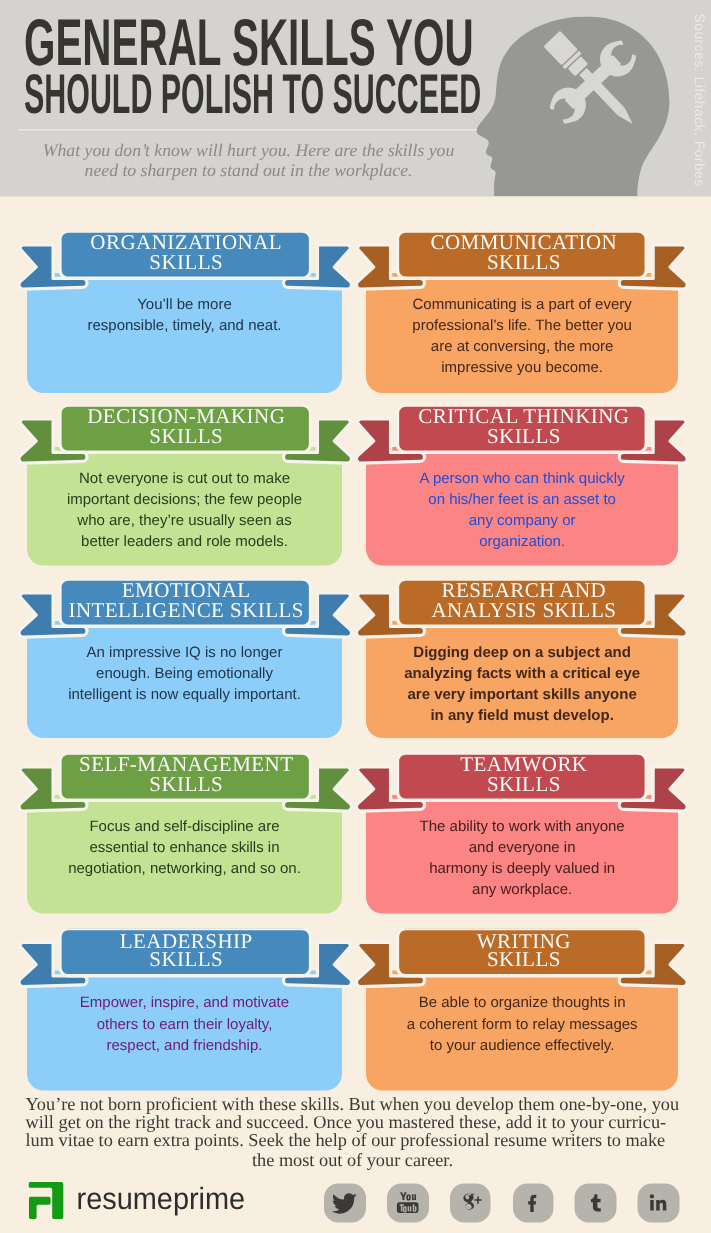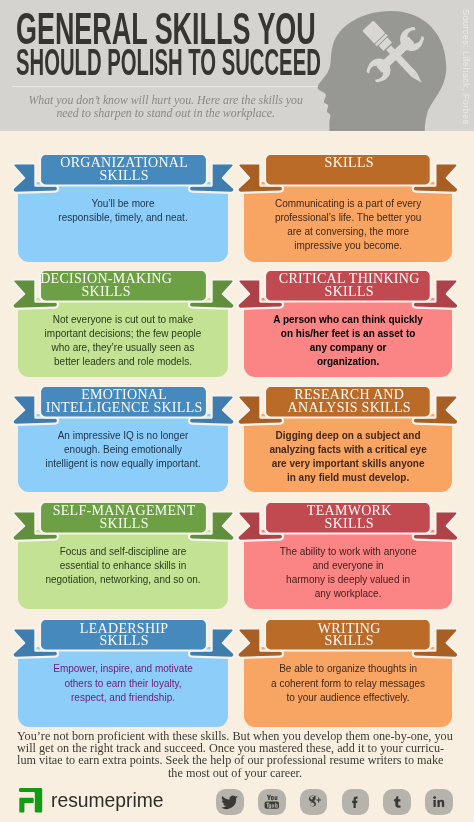--- a/index.html
+++ b/index.html
@@ -131,39 +131,40 @@
       <div class="ribbon" style="left: 236.2px; top: 153.7px; width: 223.8px; height: 40px;">
         <svg width="223.8" height="40" viewBox="0 0 223.8 40">
           <g stroke="#f6f3ec" stroke-width="2.2" stroke-linejoin="round">
             <path fill="#a85f23" d="M4.1 9.3 L24.4 9.3 L24.4 31.599999999999998 L44 31.599999999999998 a3 3 0 0 1 0 6 L4.6 38.8 a3 3 0 0 1 -2.3 -4.9 L13.1 24.049999999999997 L2.3 11.9 a2.6 2.6 0 0 1 1.8 -2.6 z"></path>
             <path fill="#a85f23" d="M219.70000000000002 9.3 L199.4 9.3 L199.4 31.599999999999998 L179.8 31.599999999999998 a3 3 0 0 0 0 6 L219.20000000000002 38.8 a3 3 0 0 0 2.3 -4.9 L210.70000000000002 24.049999999999997 L221.50000000000003 11.9 a2.6 2.6 0 0 0 -1.8 -2.6 z"></path>
             <rect x="29" y="0" width="165.8" height="31.5" rx="5.5" ry="5.5" fill="#bb6b28"></rect>
           </g>
         </svg>
       </div>
       <div class="ribbon-title" style="left: 256.7px; top: 156.9px; width: 184.8px;">
+        <span style="display: block;">COMMUNICATION</span>
         <span style="display: block;">SKILLS</span>
       </div>
       <div class="card-text" style="left: 247.7px; top: 196.7px; width: 200.8px; color: rgb(66, 40, 26);">
         <span style="display: block;">Communicating is a part of every</span>
         <span style="display: block;">professional’s life. The better you</span>
         <span style="display: block;">are at conversing, the more</span>
         <span style="display: block;">impressive you become.</span>
       </div>
       <div class="card-body" style="left: 18px; top: 297.9px; width: 210px; height: 79.4px; background: rgb(195, 226, 148);"></div>
       <div class="ribbon" style="left: 10.5px; top: 269.9px; width: 225px; height: 40px;">
         <svg width="225" height="40" viewBox="0 0 225 40">
           <g stroke="#f6f3ec" stroke-width="2.2" stroke-linejoin="round">
             <path fill="#628f3e" d="M4.1 9.3 L24.4 9.3 L24.4 31.599999999999998 L44 31.599999999999998 a3 3 0 0 1 0 6 L4.6 38.8 a3 3 0 0 1 -2.3 -4.9 L13.1 24.049999999999997 L2.3 11.9 a2.6 2.6 0 0 1 1.8 -2.6 z"></path>
             <path fill="#628f3e" d="M220.9 9.3 L200.6 9.3 L200.6 31.599999999999998 L181 31.599999999999998 a3 3 0 0 0 0 6 L220.4 38.8 a3 3 0 0 0 2.3 -4.9 L211.9 24.049999999999997 L222.70000000000002 11.9 a2.6 2.6 0 0 0 -1.8 -2.6 z"></path>
             <rect x="29" y="0" width="167" height="31.5" rx="5.5" ry="5.5" fill="#6d9f45"></rect>
           </g>
         </svg>
       </div>
-      <div class="ribbon-title" style="left: 13px; top: 273.1px; width: 186px;">
+      <div class="ribbon-title" style="left: 31px; top: 273.1px; width: 186px;">
         <span style="display: block;">DECISION-MAKING</span>
         <span style="display: block;">SKILLS</span>
       </div>
       <div class="card-text" style="left: 22px; top: 312.9px; width: 202px; color: rgb(44, 59, 29);">
         <span style="display: block;">Not everyone is cut out to make</span>
         <span style="display: block;">important decisions; the few people</span>
         <span style="display: block;">who are, they’re usually seen as</span>
         <span style="display: block;">better leaders and role models.</span>
       </div>
       <div class="card-body" style="left: 243.7px; top: 297.9px; width: 208.8px; height: 79.4px; background: rgb(251, 132, 132);"></div>
@@ -173,21 +174,21 @@
             <path fill="#ad4248" d="M4.1 9.3 L24.4 9.3 L24.4 31.599999999999998 L44 31.599999999999998 a3 3 0 0 1 0 6 L4.6 38.8 a3 3 0 0 1 -2.3 -4.9 L13.1 24.049999999999997 L2.3 11.9 a2.6 2.6 0 0 1 1.8 -2.6 z"></path>
             <path fill="#ad4248" d="M219.70000000000002 9.3 L199.4 9.3 L199.4 31.599999999999998 L179.8 31.599999999999998 a3 3 0 0 0 0 6 L219.20000000000002 38.8 a3 3 0 0 0 2.3 -4.9 L210.70000000000002 24.049999999999997 L221.50000000000003 11.9 a2.6 2.6 0 0 0 -1.8 -2.6 z"></path>
             <rect x="29" y="0" width="165.8" height="31.5" rx="5.5" ry="5.5" fill="#c04a50"></rect>
           </g>
         </svg>
       </div>
       <div class="ribbon-title" style="left: 256.7px; top: 273.1px; width: 184.8px;">
         <span style="display: block;">CRITICAL THINKING</span>
         <span style="display: block;">SKILLS</span>
       </div>
-      <div class="card-text" style="left: 247.7px; top: 312.9px; width: 200.8px; color: #000000; font-weight: bold;">
+      <div class="card-text" style="left: 247.7px; top: 312.9px; width: 200.8px; color: #1d4ed8;">
         <span style="display: block;">A person who can think quickly</span>
         <span style="display: block;">on his/her feet is an asset to</span>
         <span style="display: block;">any company or</span>
         <span style="display: block;">organization.</span>
       </div>
       <div class="card-body" style="left: 18px; top: 413.7px; width: 210px; height: 78.6px; background: rgb(140, 205, 249);"></div>
       <div class="ribbon" style="left: 10.5px; top: 385.7px; width: 225px; height: 40px;">
         <svg width="225" height="40" viewBox="0 0 225 40">
           <g stroke="#f6f3ec" stroke-width="2.2" stroke-linejoin="round">
             <path fill="#3f7daf" d="M4.1 9.3 L24.4 9.3 L24.4 31.599999999999998 L44 31.599999999999998 a3 3 0 0 1 0 6 L4.6 38.8 a3 3 0 0 1 -2.3 -4.9 L13.1 24.049999999999997 L2.3 11.9 a2.6 2.6 0 0 1 1.8 -2.6 z"></path>

